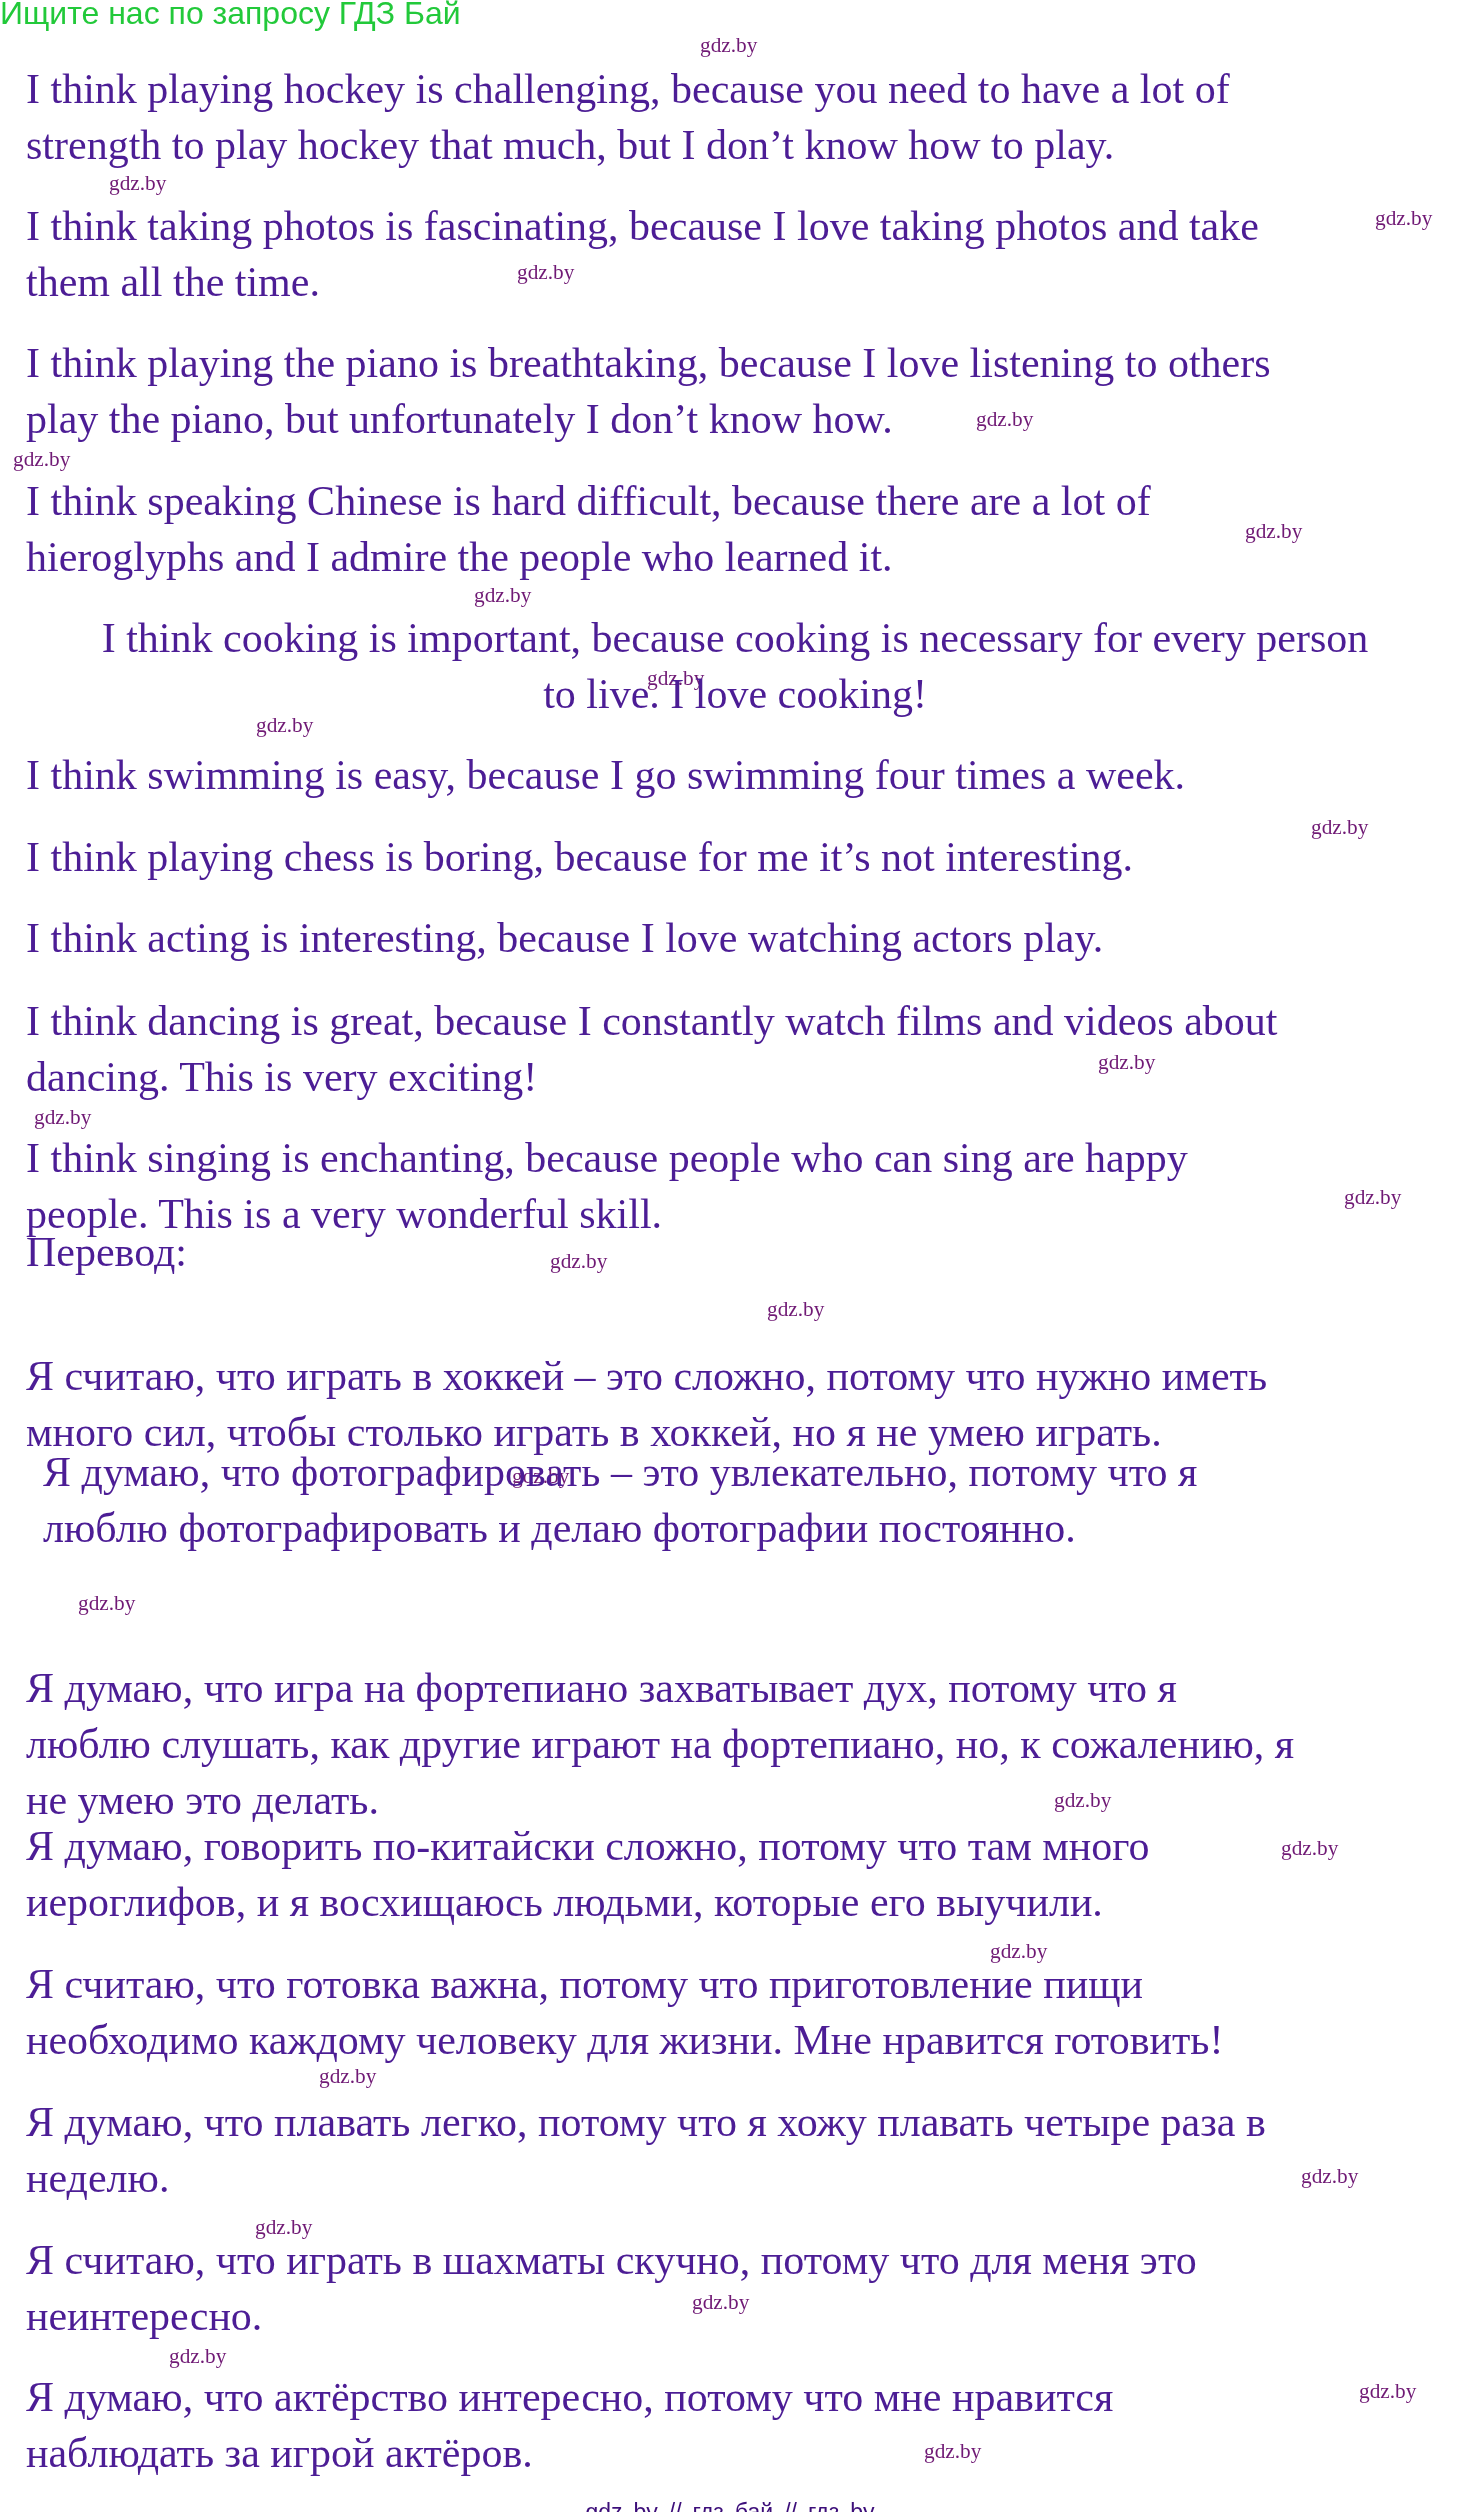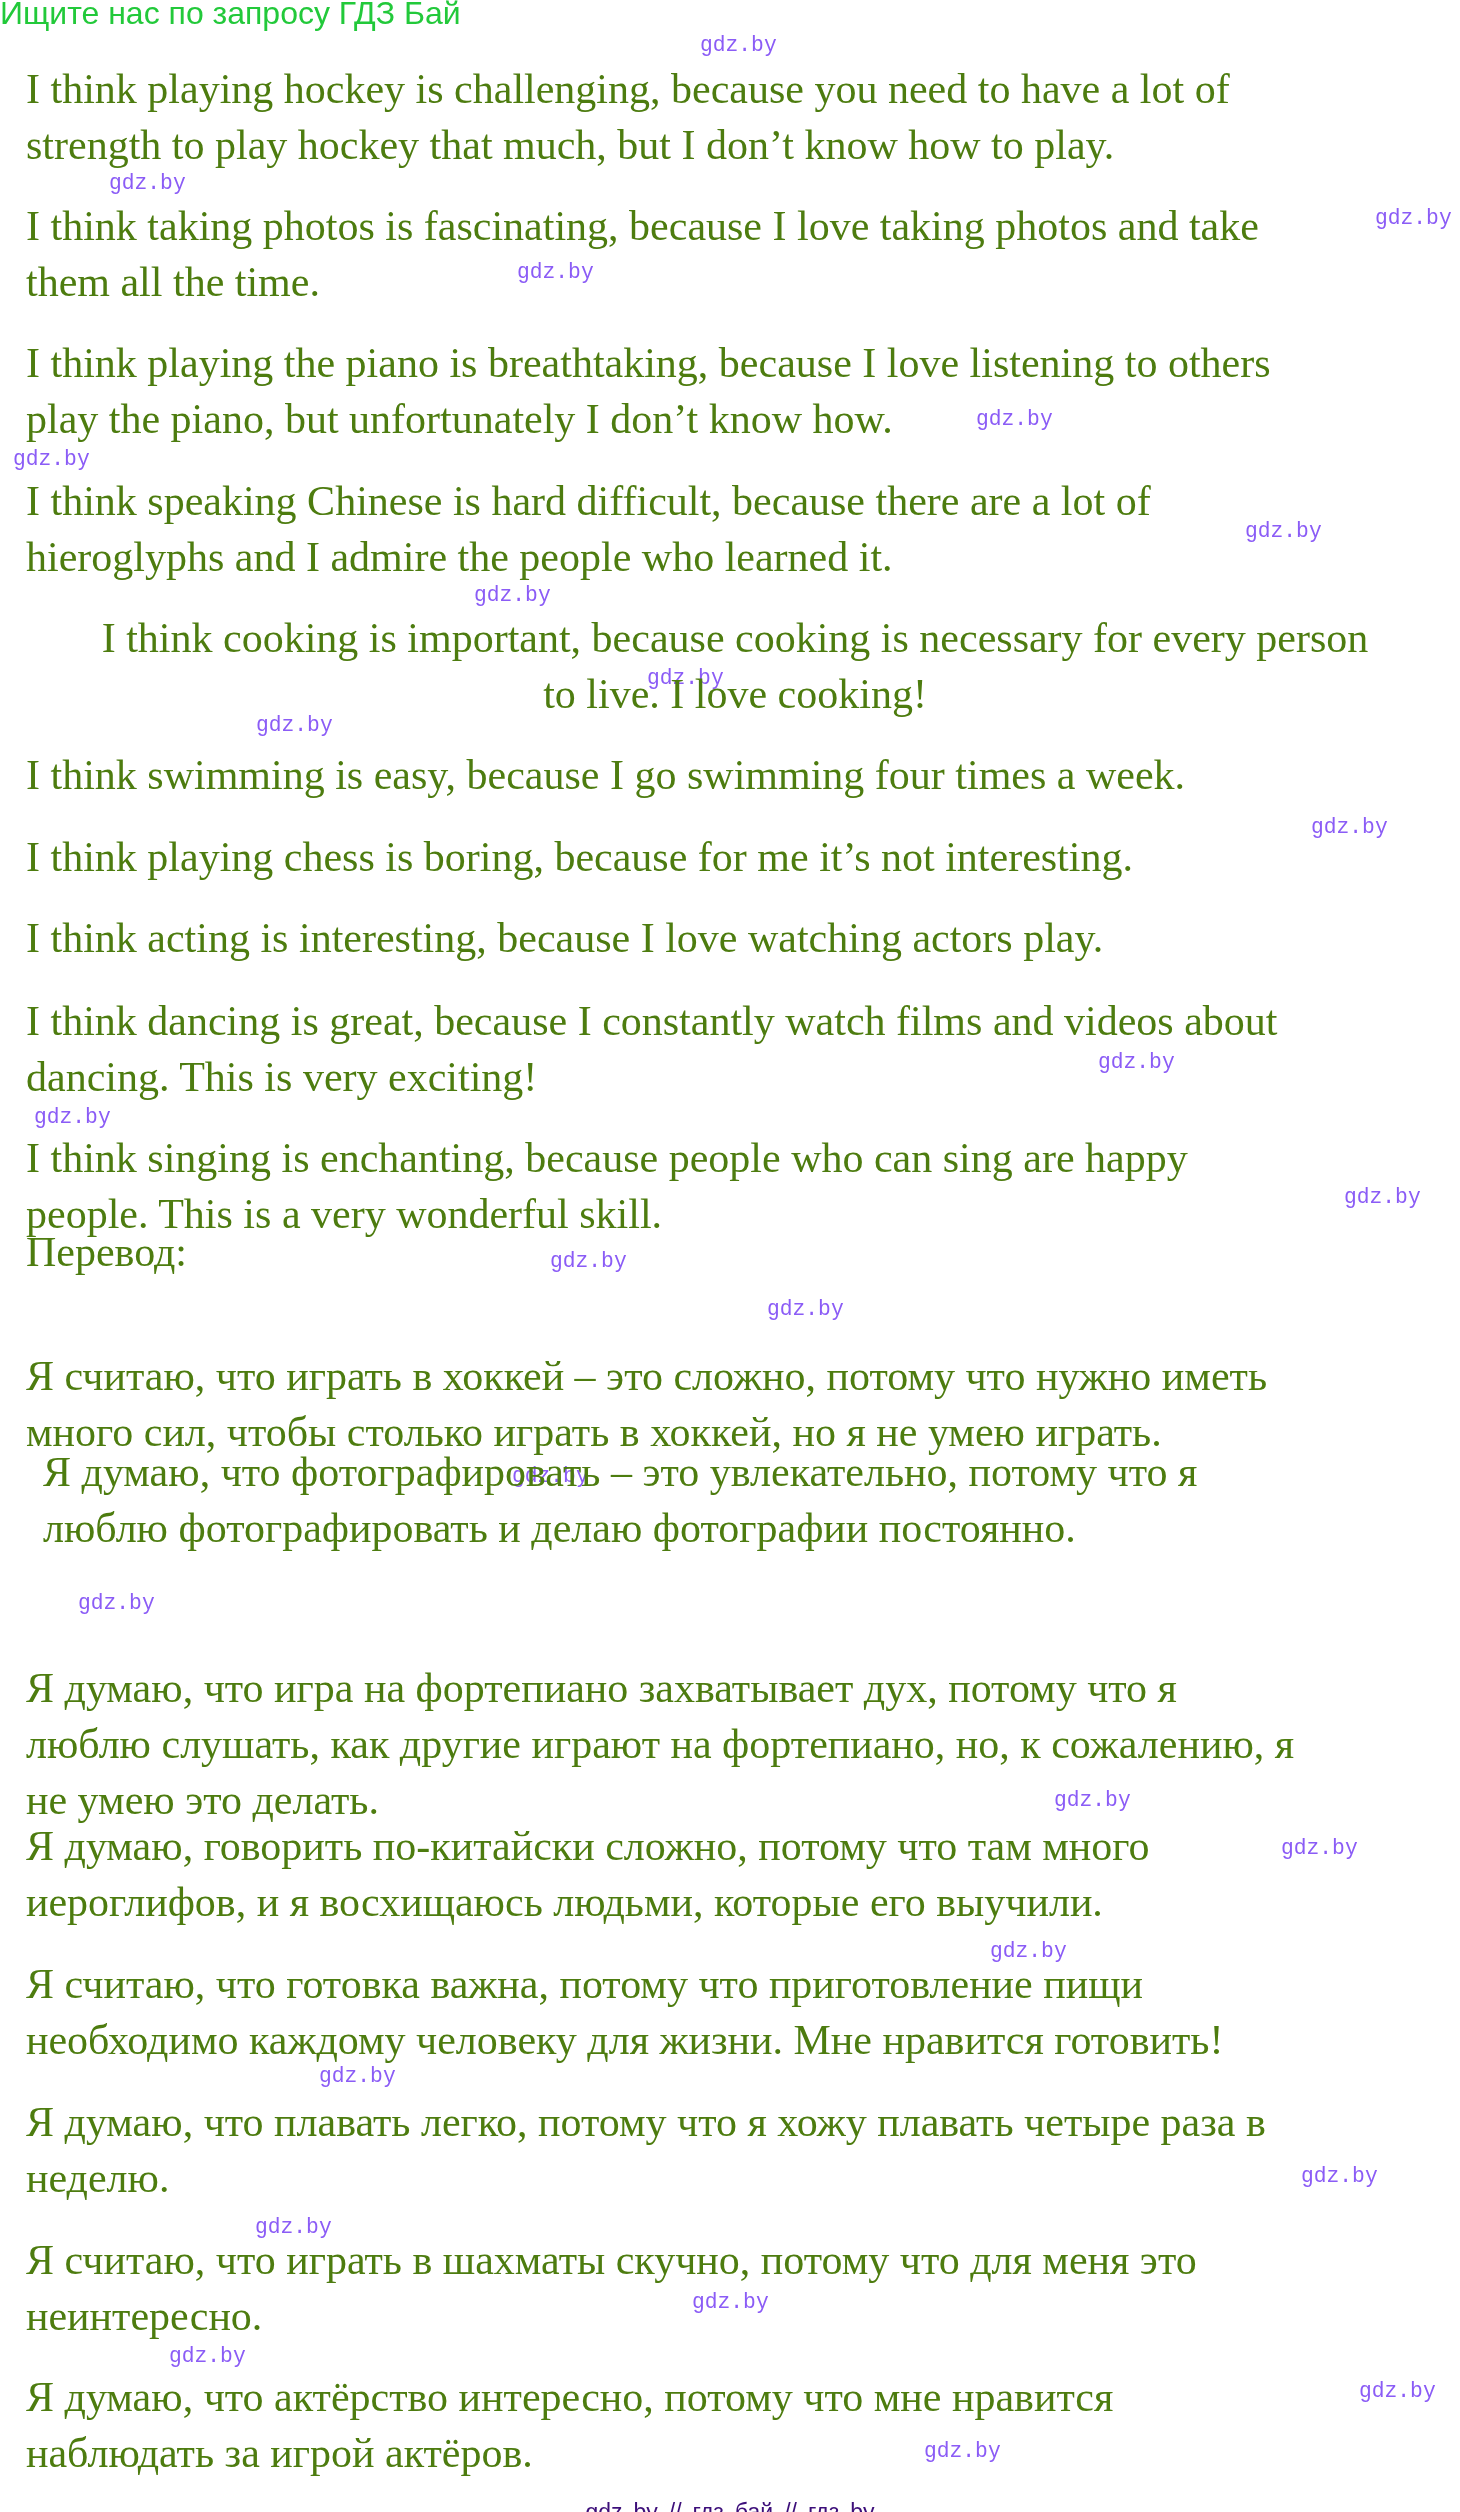--- a/index.html
+++ b/index.html
@@ -1,21 +1,21 @@
 <!DOCTYPE html>
 <html style="font-size:12.2px"><head>
 <meta charset="utf-8">
 <style>
   html, body { margin:0; padding:0; background:#ffffff; }
   body { width:1460px; height:2512px; position:relative; overflow:hidden; }
   .hdr { position:absolute; left:0; width:1460px; top:0; text-align:left;
          font-family:"Liberation Sans", sans-serif; font-size:32px; color:#22c93a; line-height:27.4px; }
-  .wm { position:absolute; font-family:Liberation Mono, monospace; font-size:21.3px; color:#8b5cf6; line-height:23px; white-space:nowrap;text-align:right; }
+  .wm { position:absolute; font-family:Liberation Serif, serif; font-size:21.3px; color:#701a75; line-height:23px; white-space:nowrap;text-align:right; }
   .p { position:absolute; left:26px; width:1418px; font-family:"Liberation Serif", serif;
-       font-size:42px; color:#4d7c0f; line-height:56px; white-space:pre-wrap; }
+       font-size:42px; color:#4c1d95; line-height:56px; white-space:pre-wrap; }
   .heading { font-weight:normal; }
   .ftr { position:absolute; left:0; width:1460px; top:2499px; text-align:center;
          font-family:"Liberation Sans", sans-serif; font-size:23px; color:#3d0f7a; line-height:26px; word-spacing:4.6px; }
 </style>
 </head>
 <body>
 
 <div class="hdr">Ищите нас по запросу ГДЗ Бай</div>
 
 <div class="wm" style="left:700px;top:34px;">gdz.by</div>

